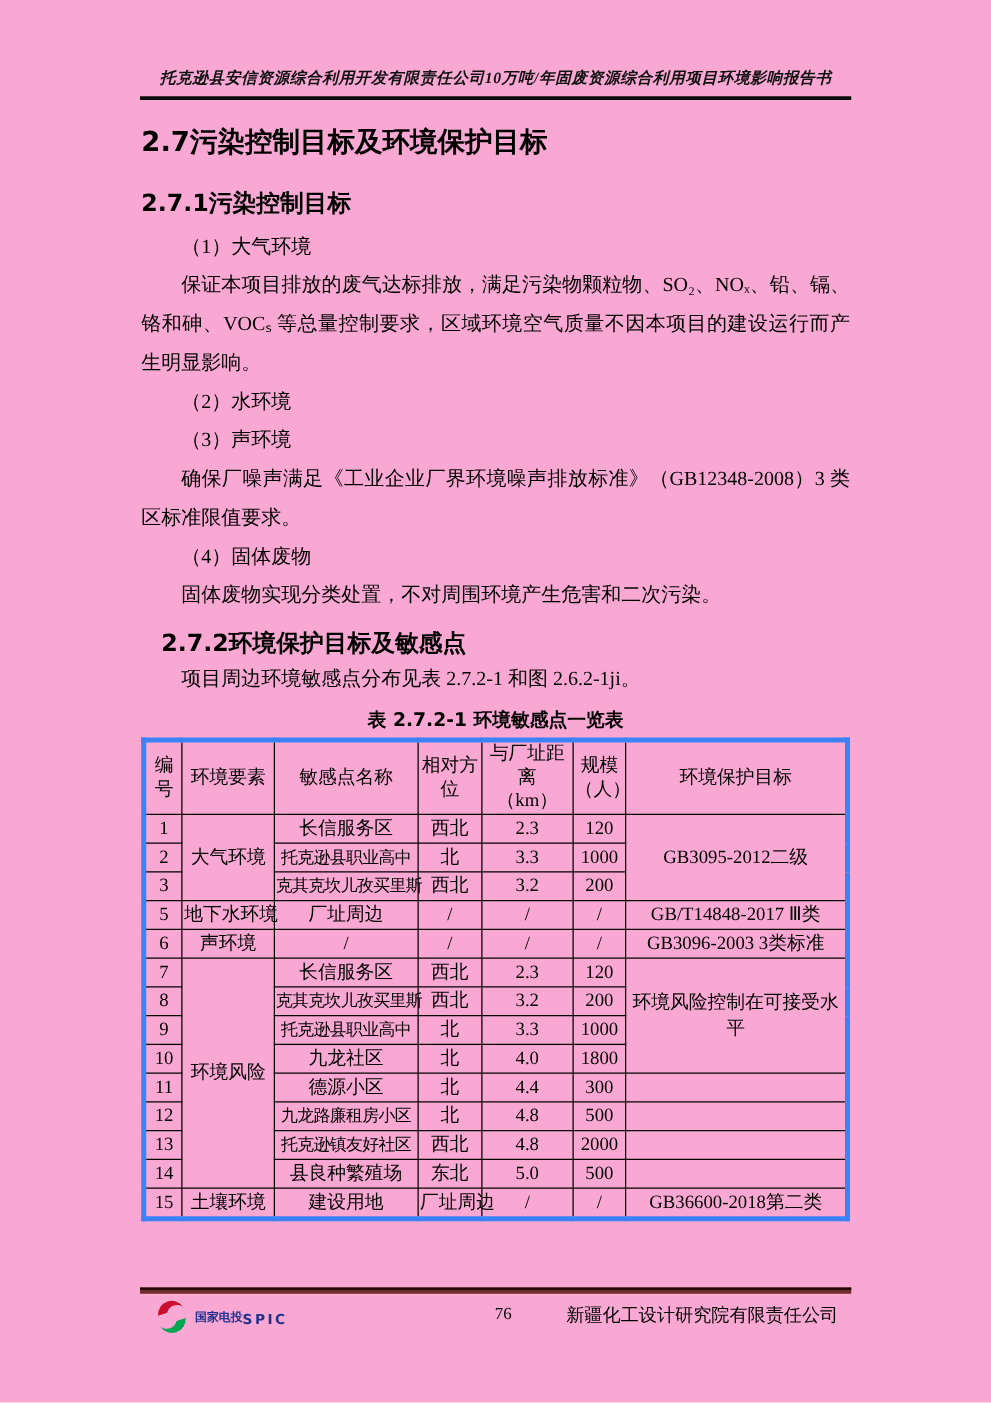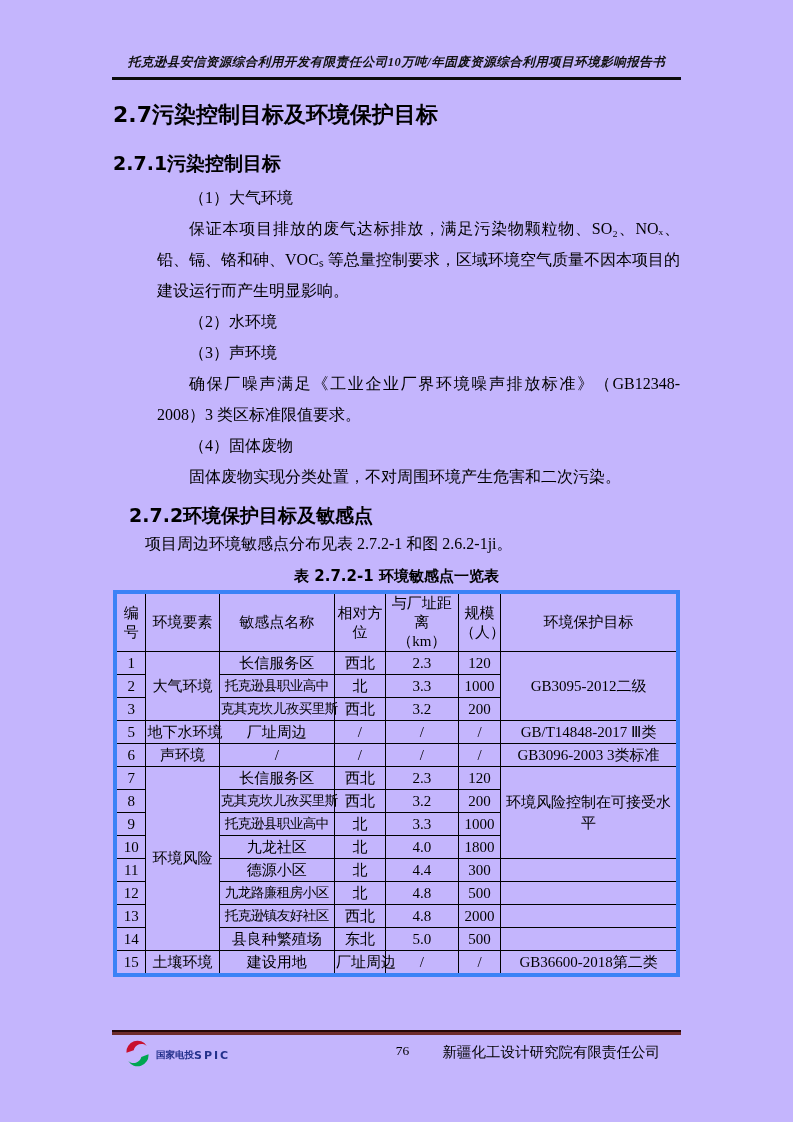--- a/index.html
+++ b/index.html
@@ -1,48 +1,48 @@
 <!DOCTYPE html>
 <html><head>
 <meta charset="utf-8">
 <style>
   html,body{margin:0;padding:0;background:#ffffff;}
-  .page{position:relative;width:793px;height:1122px;background:#c4b5fd;overflow:hidden;
+  .page{position:relative;width:793px;height:1122px;background:#f9a8d4;overflow:hidden;
         font-family:"Liberation Serif",serif;color:#000;}
   
   .page-header{position:absolute;top:54px;left:112px;right:112px;text-align:center;}
   .header-title{font-family:"Liberation Serif",serif;font-style:italic;font-weight:bold;
         font-size:12.5px;letter-spacing:0.5px;white-space:nowrap;color:#111;}
   .header-rule{margin-top:6px;height:3px;background:#0d0d0d;}
   
   .content{position:absolute;top:88px;left:113px;right:113px;}
   .h1{font-family:"DejaVu Sans",sans-serif;font-weight:bold;font-size:22px;line-height:30px;margin:12px 0 0;}
   .h2{font-family:"DejaVu Sans",sans-serif;font-weight:bold;font-size:19px;line-height:26px;margin:20px 0 0;}
   .h3{font-family:"DejaVu Sans",sans-serif;font-weight:bold;font-size:19px;line-height:26px;margin:10px 16px 0;}
-  .body-text{margin-top:6px;margin-left:44px;}
+  .body-text{margin-top:6px;}
   .body-text p, .intro p{margin:0;font-size:16px;line-height:31px;text-align:justify;
         text-indent:2em;font-family:"Liberation Serif",serif;}
   
   .tbl-caption{text-align:center;font-family:"DejaVu Sans",sans-serif;font-weight:bold;
         font-size:15px;line-height:20px;margin:7px 0 4px;}
   table{width:100%;border-collapse:collapse;table-layout:fixed;font-size:15px;
         border:4px solid #3b82f6;font-family:"Liberation Serif",serif;}
   th,td{border:1px solid #000;text-align:center;vertical-align:middle;padding:0 1px;overflow:visible;}
   th{font-weight:normal;white-space:pre-line;height:46px;line-height:19px;}
   td{height:22px;white-space:nowrap;line-height:22px;}
   td[rowspan]{white-space:normal;line-height:21px;}
   td.tight{font-size:13.5px;letter-spacing:-0.5px;}
   .c0{width:5.5%}.c1{width:13%}.c2{width:20.5%}.c3{width:9%}.c4{width:13%}.c5{width:7.5%}.c6{width:31.5%}
   
   .footer{position:absolute;left:112px;right:112px;top:1030px;}
   .footer-rule{height:3px;background:#6e2c2c;border-top:2px solid #250808;}
   .footer-row{display:flex;align-items:flex-start;margin-top:5px;}
   .footer-left{flex:1;display:flex;align-items:center;gap:5px;padding-left:12px;}
   .footer-center{width:80px;text-align:center;font-size:13.5px;padding-top:3px;}
-  .footer-right{flex:1;text-align:left;font-size:14.5px;padding-top:3px;}
+  .footer-right{flex:1;text-align:center;font-size:14.5px;padding-top:3px;}
   .logo-texts{display:flex;flex-direction:row;line-height:1.05;}
   .logo-cn{font-family:"DejaVu Sans",sans-serif;font-weight:bold;font-size:9.5px;color:#24318c;}
   .logo-en{font-family:"DejaVu Sans",sans-serif;font-weight:bold;font-size:11px;letter-spacing:2px;color:#24318c;}
 </style>
 </head>
 <body>
 
 <div class="page">
 
   <div class="page-header">

